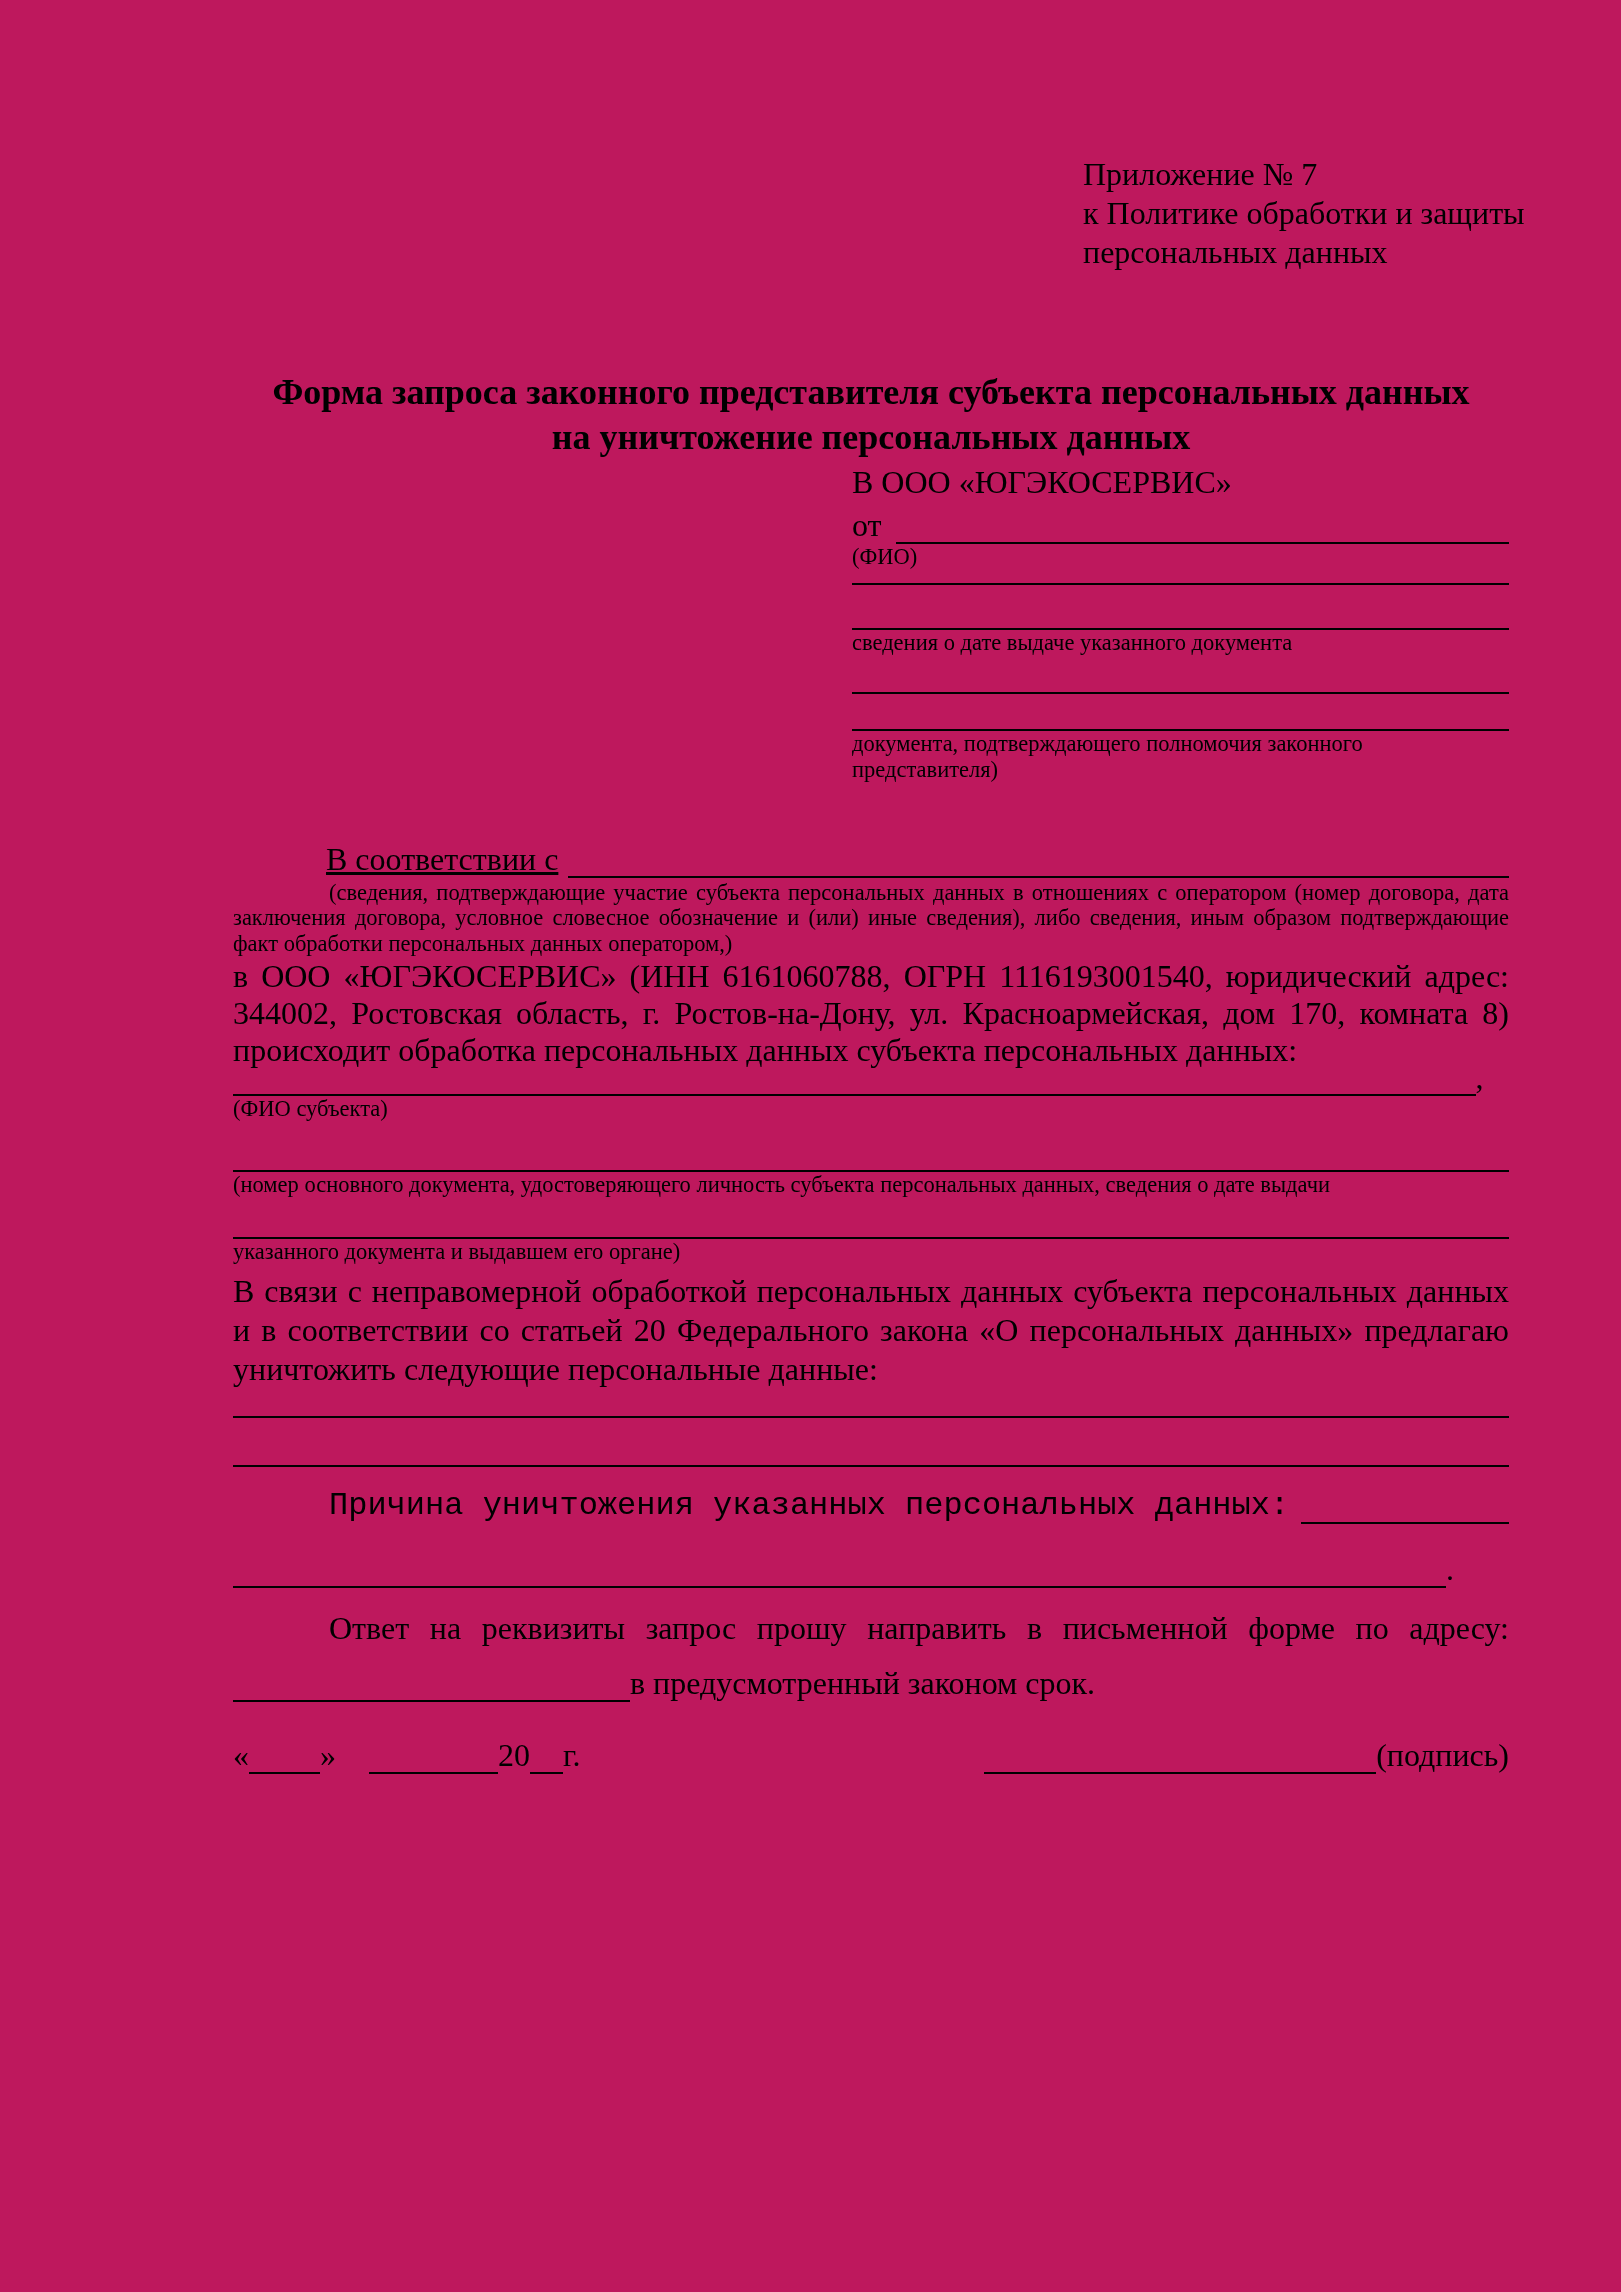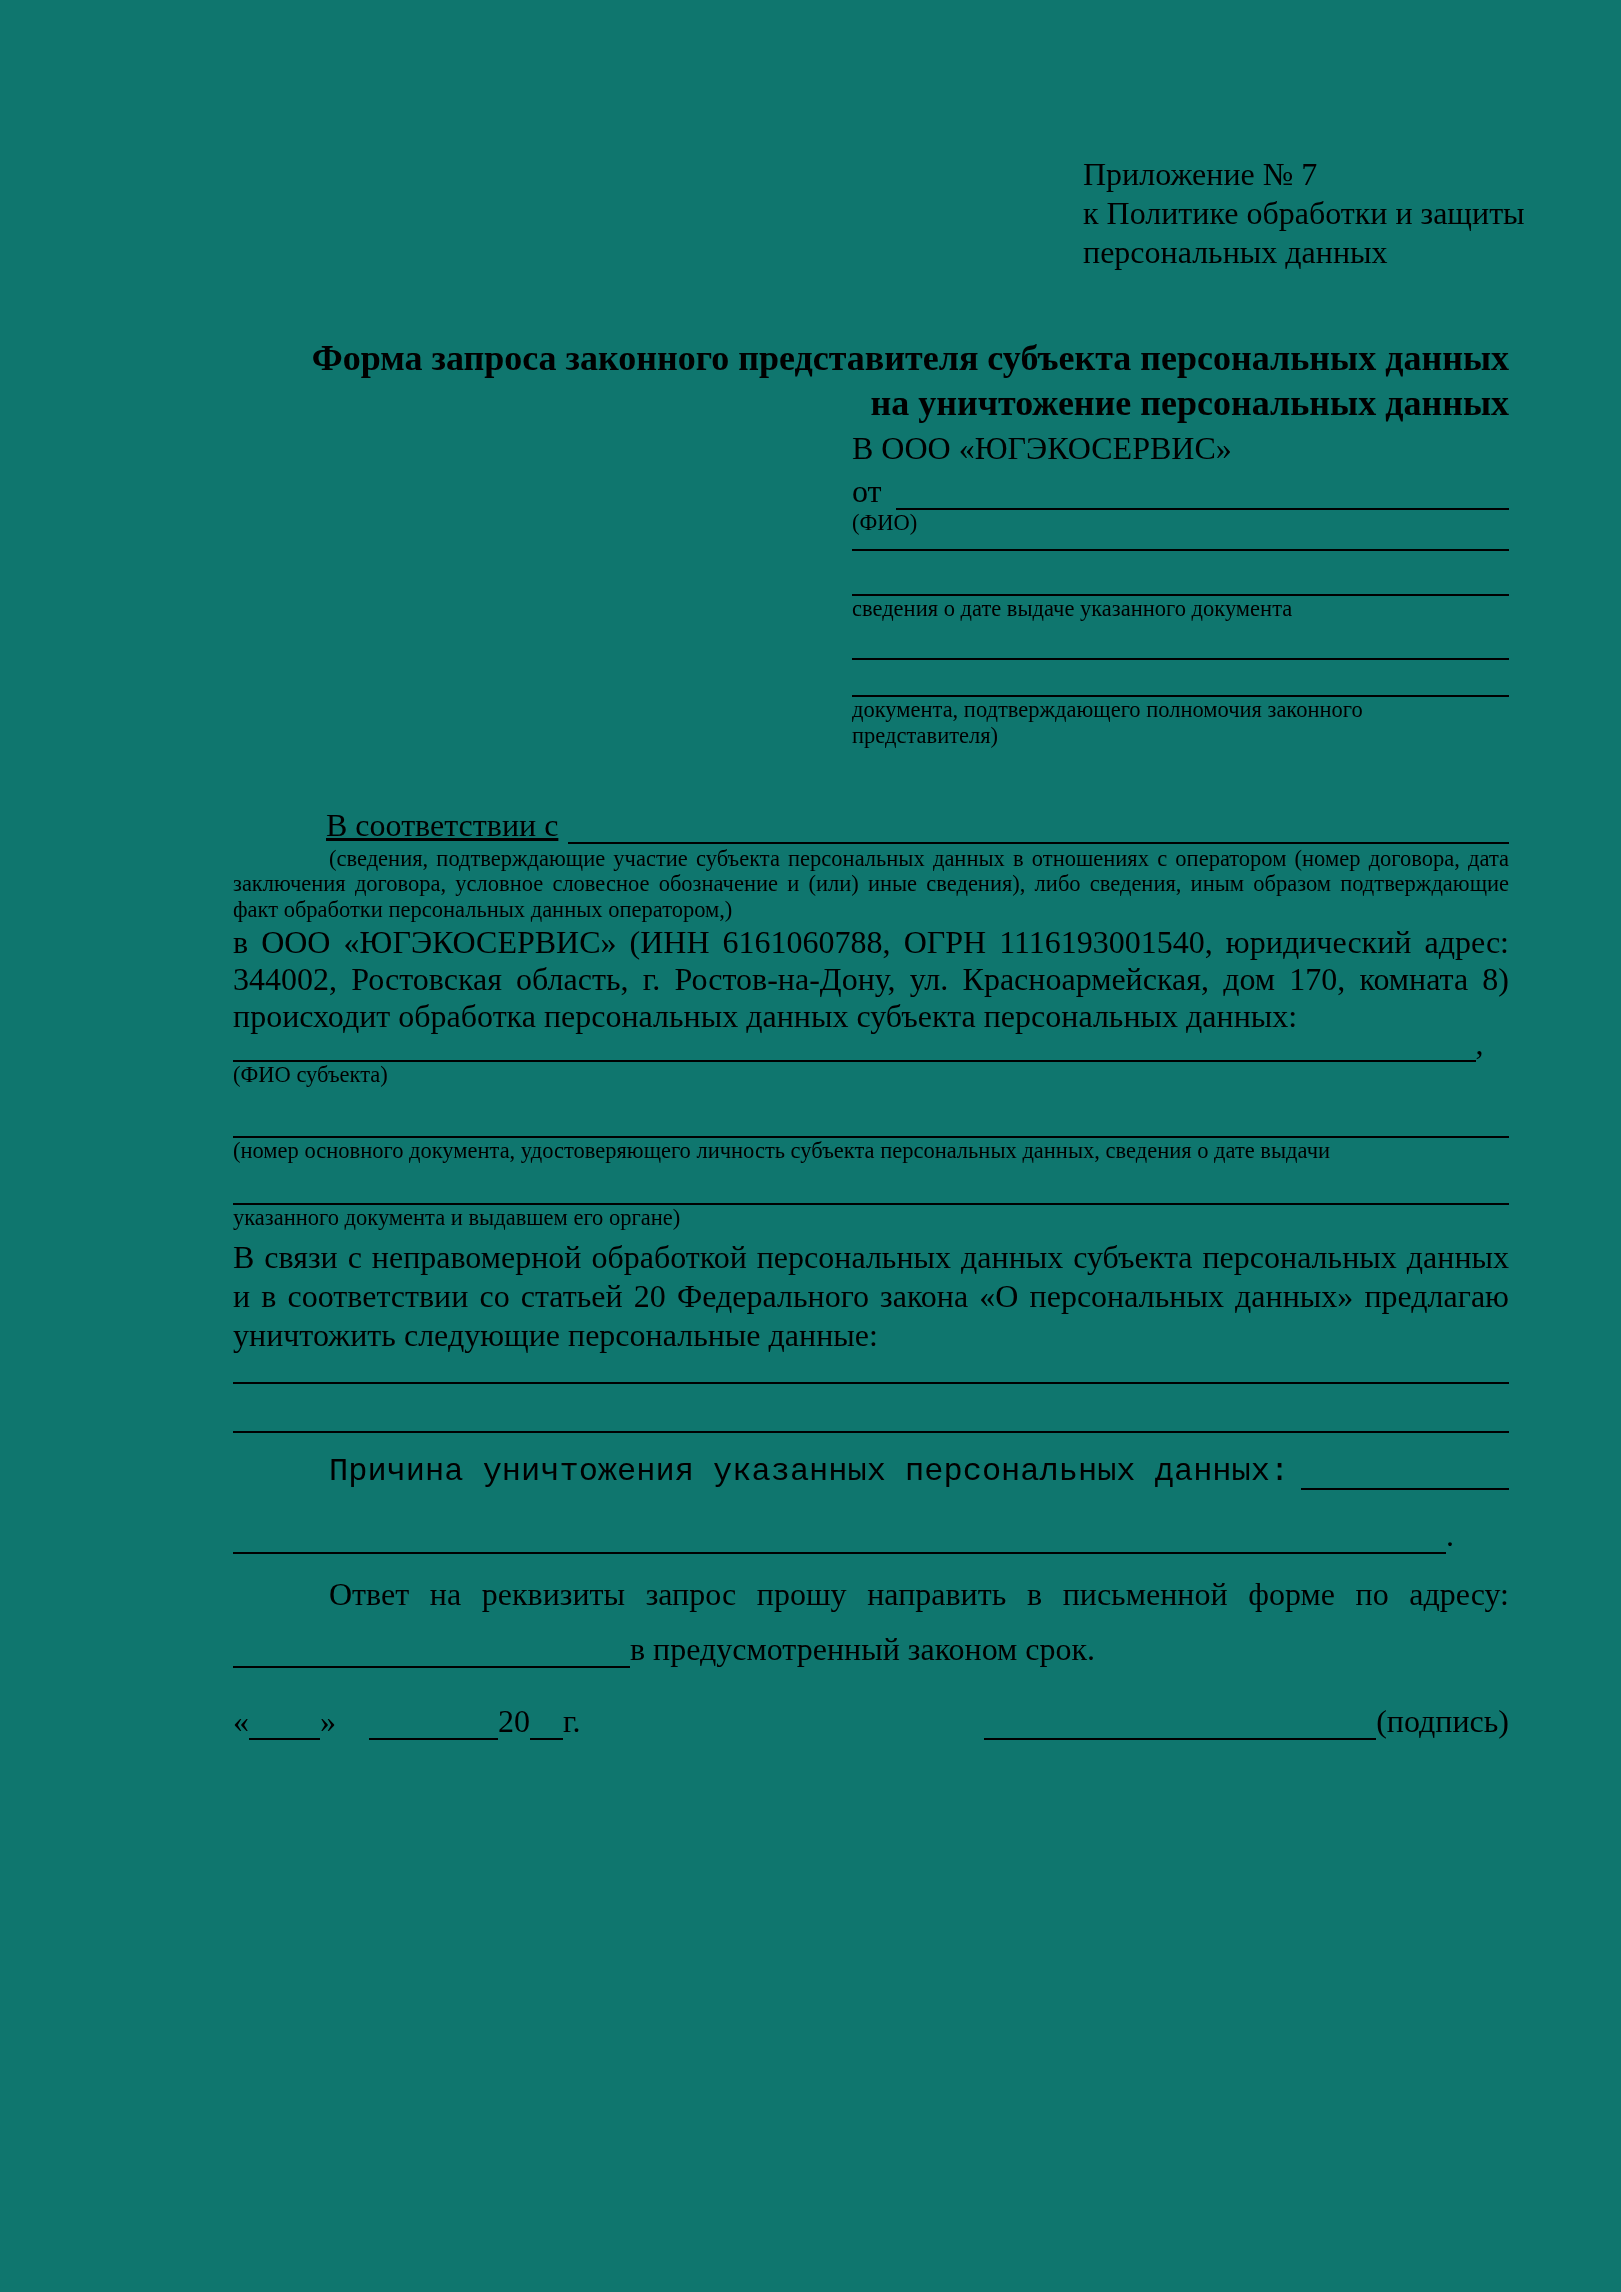--- a/index.html
+++ b/index.html
@@ -1,30 +1,30 @@
 <!DOCTYPE html>
 <html><head>
 <meta charset="utf-8">
 <style>
   html,body{margin:0;padding:0;background:#888;}
   .page{
     position:relative;
     width:1621px;height:2293px;
-    background:#0f766e;
+    background:#be185d;
     color:#000;
     font-family:"Liberation Serif","DejaVu Serif",serif;
     font-size:32px;line-height:37px;
     overflow:hidden;
     margin:0 auto;
   }
   .content{margin-left:233px;margin-right:112px;}
   
   .appendix{margin-left:850px;padding-top:155px;line-height:39px;white-space:nowrap;}
   
-  .title{margin-top:64px;text-align:right;font-weight:bold;font-size:36px;line-height:45px;}
+  .title{margin-top:98px;text-align:center;font-weight:bold;font-size:36px;line-height:45px;}
   
   .rightcol{margin-left:619px;margin-top:3.9px;}
   .flexrow{display:flex;align-items:flex-end;}
   .ul{border-bottom:2px solid #000;}
   .grow{flex:1 1 auto;height:1.05em;}
   .from-row{margin-top:2px;height:41px;}
   .from-row .lbl{margin-right:14px;}
   .cap{font-size:22.5px;line-height:26.5px;text-align:left;}
   .blank{border-bottom:2px solid #000;height:0;}
   .b1{margin-top:12.7px;}

